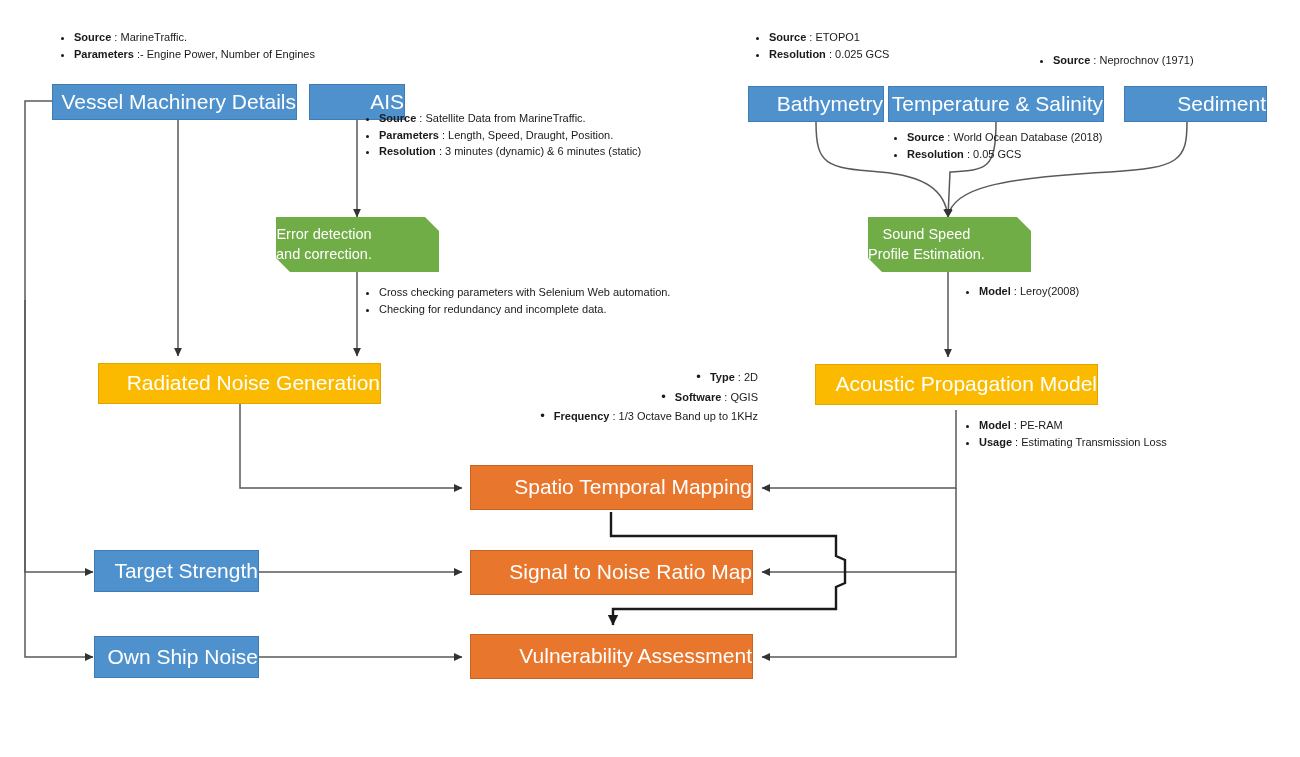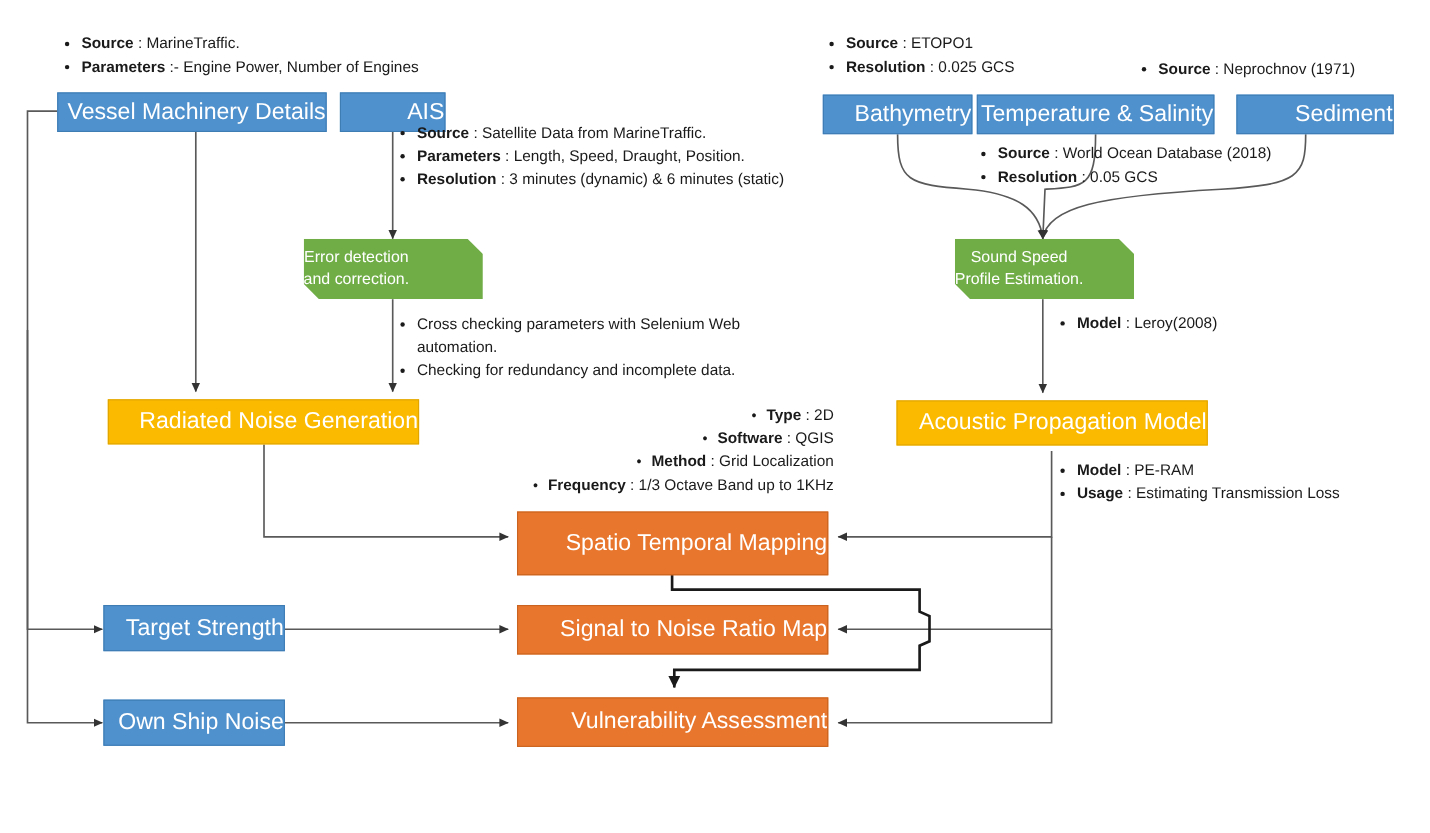--- a/index.html
+++ b/index.html
@@ -15,21 +15,21 @@
 
   .green-wrap{position:absolute;}
   .green-wrap .gshape{position:absolute;left:0;top:0;width:100%;height:100%;
       background:#70AD47;
       -webkit-clip-path:polygon(0 0, calc(100% - 14px) 0, 100% 14px, 100% 100%, 14px 100%, 0 calc(100% - 14px));
       clip-path:polygon(0 0, calc(100% - 14px) 0, 100% 14px, 100% 100%, 14px 100%, 0 calc(100% - 14px));}
   .green-wrap .gtext{position:absolute;left:0;top:0;width:100%;height:100%;
       display:flex;align-items:center;justify-content:flex-start;text-align:center;
       color:#fff;font-size:14.5px;line-height:1.35;z-index:2;}
 
-  .ann{position:absolute;font-size:14px;color:#1a1a1a;line-height:1.5;}
+  .ann{position:absolute;font-size:11px;color:#1a1a1a;line-height:1.5;}
   .ann ul{margin:0;padding-left:17px;list-style:disc;}
   .ann li{margin:0;padding:0;}
   .ann b{font-weight:bold;}
   .ann.right ul{padding-left:0;list-style:none;}
   .ann.right li{text-align:right;}
   .ann.right li:before{content:"\2022";margin-right:9px;font-size:13px;}
 </style>
 </head>
 <body>
 
@@ -119,21 +119,21 @@
   </div>
 
   <div class="node yellow" style="left:98px;top:363px;width:283px;height:41px;">
     <span>Radiated Noise Generation</span>
   </div>
 
   <div class="node yellow" style="left:815px;top:364px;width:283px;height:41px;">
     <span>Acoustic Propagation Model</span>
   </div>
 
-  <div class="node orange" style="left:470px;top:465px;width:283px;height:58px;">
+  <div class="node orange" style="left:470px;top:465px;width:283px;height:45px;">
     <span>Spatio Temporal Mapping</span>
   </div>
 
   <div class="node blue" style="left:94px;top:550px;width:165px;height:42px;">
     <span>Target Strength</span>
   </div>
 
   <div class="node orange" style="left:470px;top:550px;width:283px;height:45px;">
     <span>Signal to Noise Ratio Map</span>
   </div>
@@ -191,21 +191,20 @@
   <div class="ann" style="left:962px;top:283px;width:260px;">
     <ul>
         <li><b>Model</b><span> : Leroy(2008)</span></li>
       </ul>
   </div>
 
   <div class="ann right" style="left:450px;top:367px;width:308px;">
     <ul>
         <li><b>Type</b><span> : 2D</span></li>
         <li><b>Software</b><span> : QGIS</span></li>
-        <li><b>Method</b><span> : Grid Localization</span></li>
         <li><b>Frequency</b><span> : 1/3 Octave Band up to 1KHz</span></li>
       </ul>
   </div>
 
   <div class="ann" style="left:962px;top:417px;width:300px;">
     <ul>
         <li><b>Model</b><span> : PE-RAM</span></li>
         <li><b>Usage</b><span> : Estimating Transmission Loss</span></li>
       </ul>
   </div>

